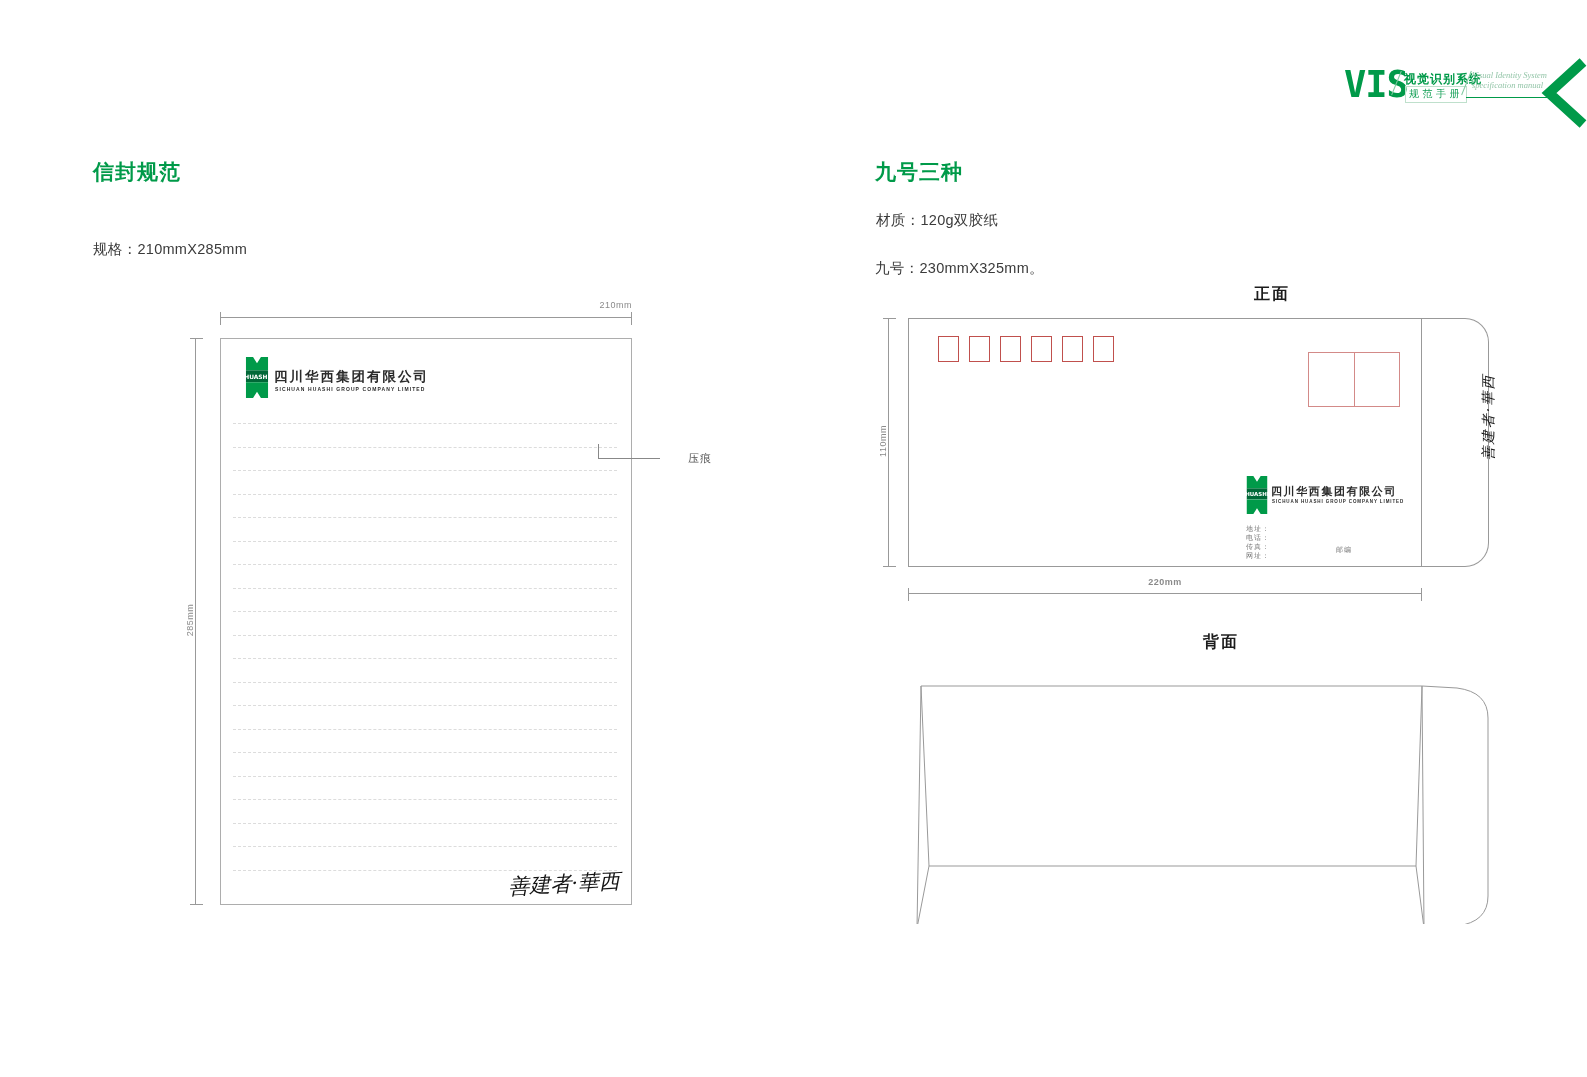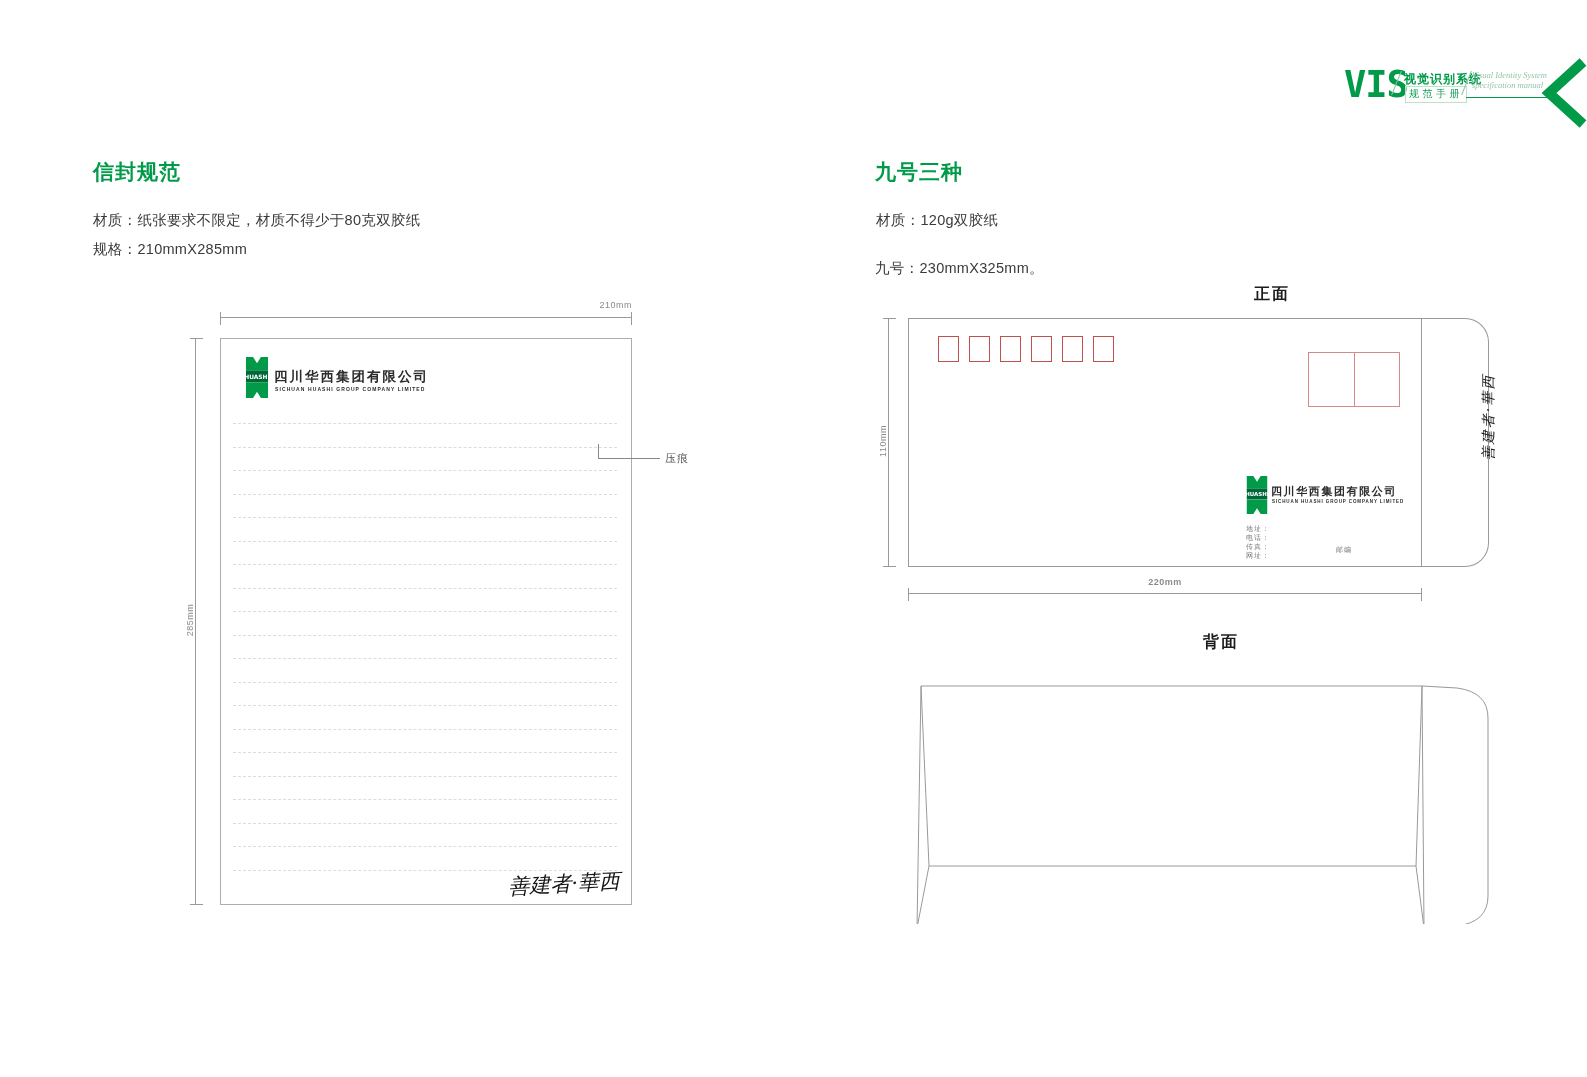--- a/index.html
+++ b/index.html
@@ -37,21 +37,21 @@
   .rot { transform:rotate(-90deg); transform-origin:center; }
 
   
   .paper { left:220px; top:338px; width:412px; height:567px; background:#fff; border:1px solid #adadad; }
   .rule-line { position:absolute; left:12px; right:14px; height:0; border-top:1px dashed #dcdcdc; }
   .lh-logo { left:245px; top:357px; }
   .hmark { display:block; }
   .lh-name-cn { left:274px; top:368px; color:#2b2b2b; font-weight:bold; font-size:13.5px; letter-spacing:2px; }
   .lh-name-en { left:275px; top:386px; color:#2b2b2b; font-weight:bold; font-size:5px; letter-spacing:1.1px; }
   .callout-line { background:#888; }
-  .callout-label { color:#555; font-size:11px; letter-spacing:1px; }
+  .callout-label { color:#555; font-size:11px; letter-spacing:1px;margin-left:23px; }
   .slogan { font-family:"DejaVu Serif","Liberation Serif",serif; font-style:italic; color:#141414; }
   .lh-slogan { left:498px; top:870px; width:122px; text-align:right; font-size:21px; transform:rotate(-3deg); }
 
   
   .env-face-label { color:#1c1c1c; font-weight:bold; font-size:16px; letter-spacing:2px; }
   .env-body { left:908px; top:318px; width:514px; height:249px; border:1px solid #999; background:#fff; }
   .env-flap { left:1422px; top:318px; width:67px; height:249px; border:1px solid #999; border-left:none;
     border-radius:0 24px 24px 0; background:#fff; }
   .flap-slogan { left:1414px; top:408px; width:150px; text-align:center; font-size:14px;
     transform:rotate(-90deg); letter-spacing:2px; }
@@ -82,21 +82,20 @@
   <div class="abs hdr-en">
     <div>Visual Identity System</div>
     <div>specification manual</div>
   </div>
   <div class="abs hdr-underline"></div>
   <svg class="abs" style="left:1541px; top:58px;" width="47" height="70">
     <polyline points="42,4 8,35 42,66" fill="none" stroke="#009A49" stroke-width="10"></polyline>
   </svg>
 
   <div class="abs sec-title" style="left:93px; top:158px;">信封规范</div>
-  <div class="abs body-text" style="left:93px; top:208px;">材质：纸张要求不限定，材质不得少于80克双胶纸</div>
   <div class="abs body-text" style="left:93px; top:237px;">规格：210mmX285mm</div>
 
   <div class="abs dim-label" style="left:220px; top:300px; width:412px; text-align:right;">210mm</div>
   <div class="abs dim-h" style="left:220px; top:317px; width:412px;"></div>
   <div class="abs dim-v" style="left:195px; top:338px; height:567px;"></div>
   <div class="abs dim-label rot" style="left:168px; top:615px; width:44px; text-align:center;">285mm</div>
 
   <div class="abs paper">
     <div>
         <div class="rule-line" style="top: 84px;"></div>

